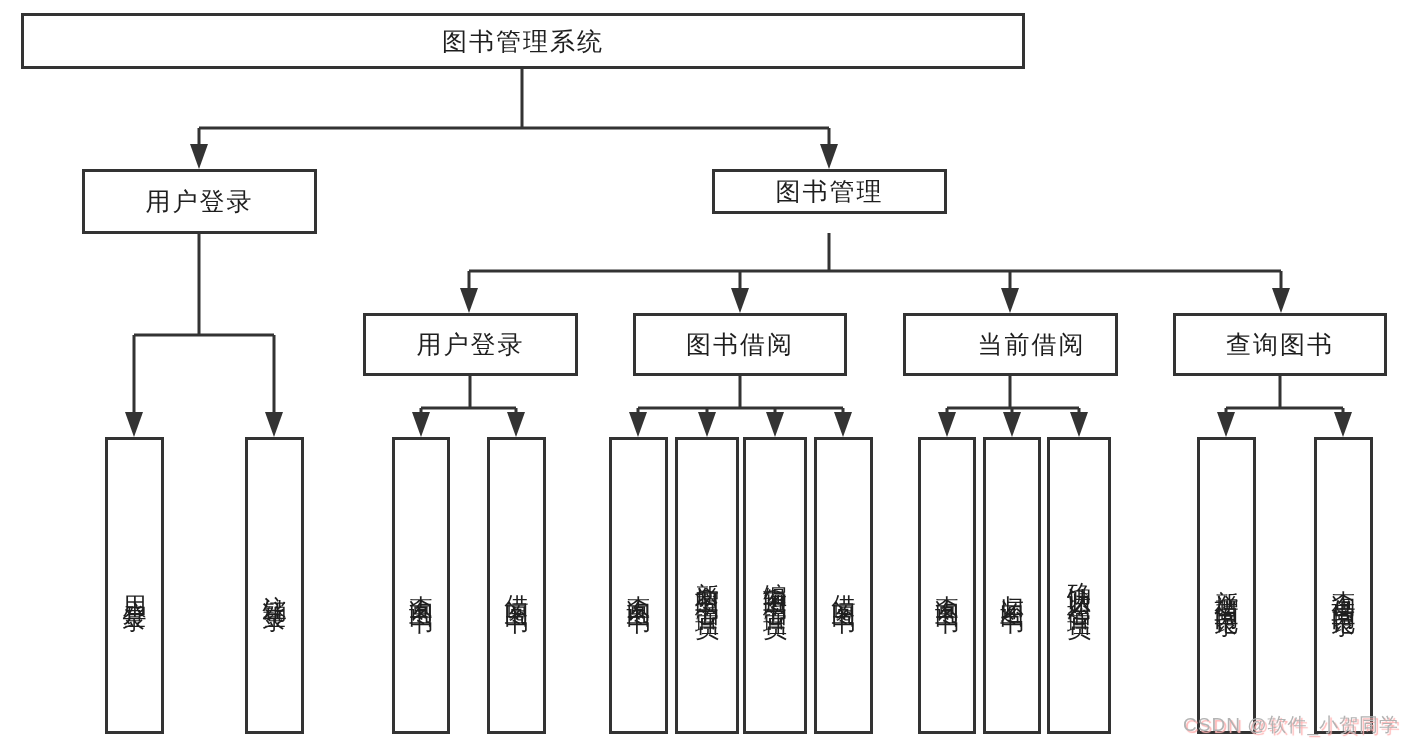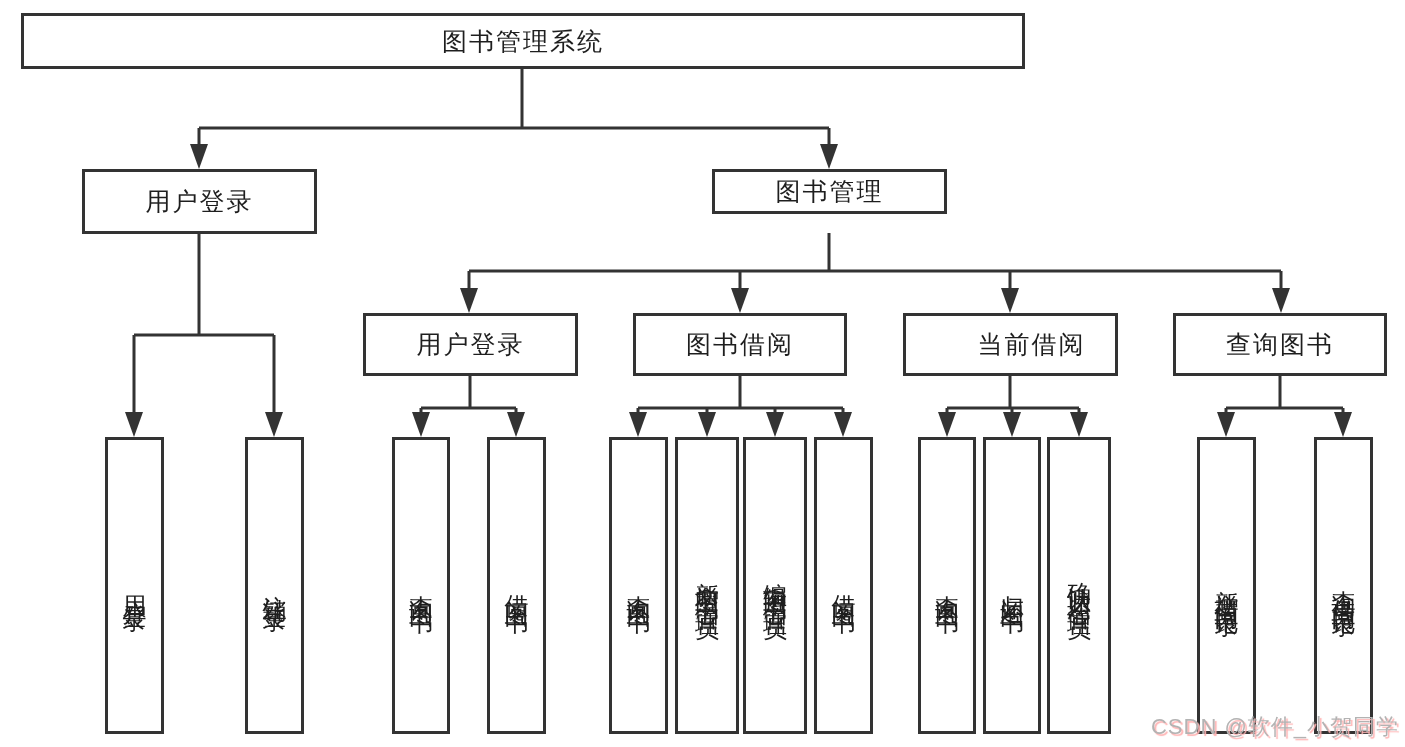--- a/index.html
+++ b/index.html
@@ -14,21 +14,21 @@
        font-family:"Liberation Sans","DejaVu Sans",sans-serif;color:var(--text);}
   #diagram{position:absolute;left:0;top:0;width:1405px;height:747px;}
   #connector-svg{position:absolute;left:0;top:0;}
   #connector-svg path{stroke:var(--line);stroke-width:3;fill:none;}
   #connector-svg polygon{fill:var(--line);stroke:none;}
   .node{position:absolute;box-sizing:border-box;border:3px solid var(--line);
         background:var(--bg);display:flex;align-items:center;justify-content:center;}
   .node .lbl{font-size:25px;letter-spacing:2px;white-space:nowrap;color:var(--text);}
   .node.vert .lbl{writing-mode:vertical-rl;text-orientation:mixed;
         font-size:24px;line-height:1;letter-spacing:5px;white-space:normal;}
-  .watermark{position:absolute;top:712px;right:6px;font-size:22px;
+  .watermark{position:absolute;top:712px;right:6px;font-size:19px;
         color:var(--wm);text-shadow:2px 2px 1px var(--wm-shadow);letter-spacing:1px;}
 </style>
 </head>
 <body>
 
 <div id="diagram">
   <svg id="connector-svg" width="1405" height="747" viewBox="0 0 1405 747">
       <path d="M 522 69 V 128 M 199 128 H 829 M 199 128 V 161 M 829 128 V 161"></path>
       <polygon points="199,169 190,144 208,144"></polygon>
       <polygon points="829,169 820,144 838,144"></polygon>

